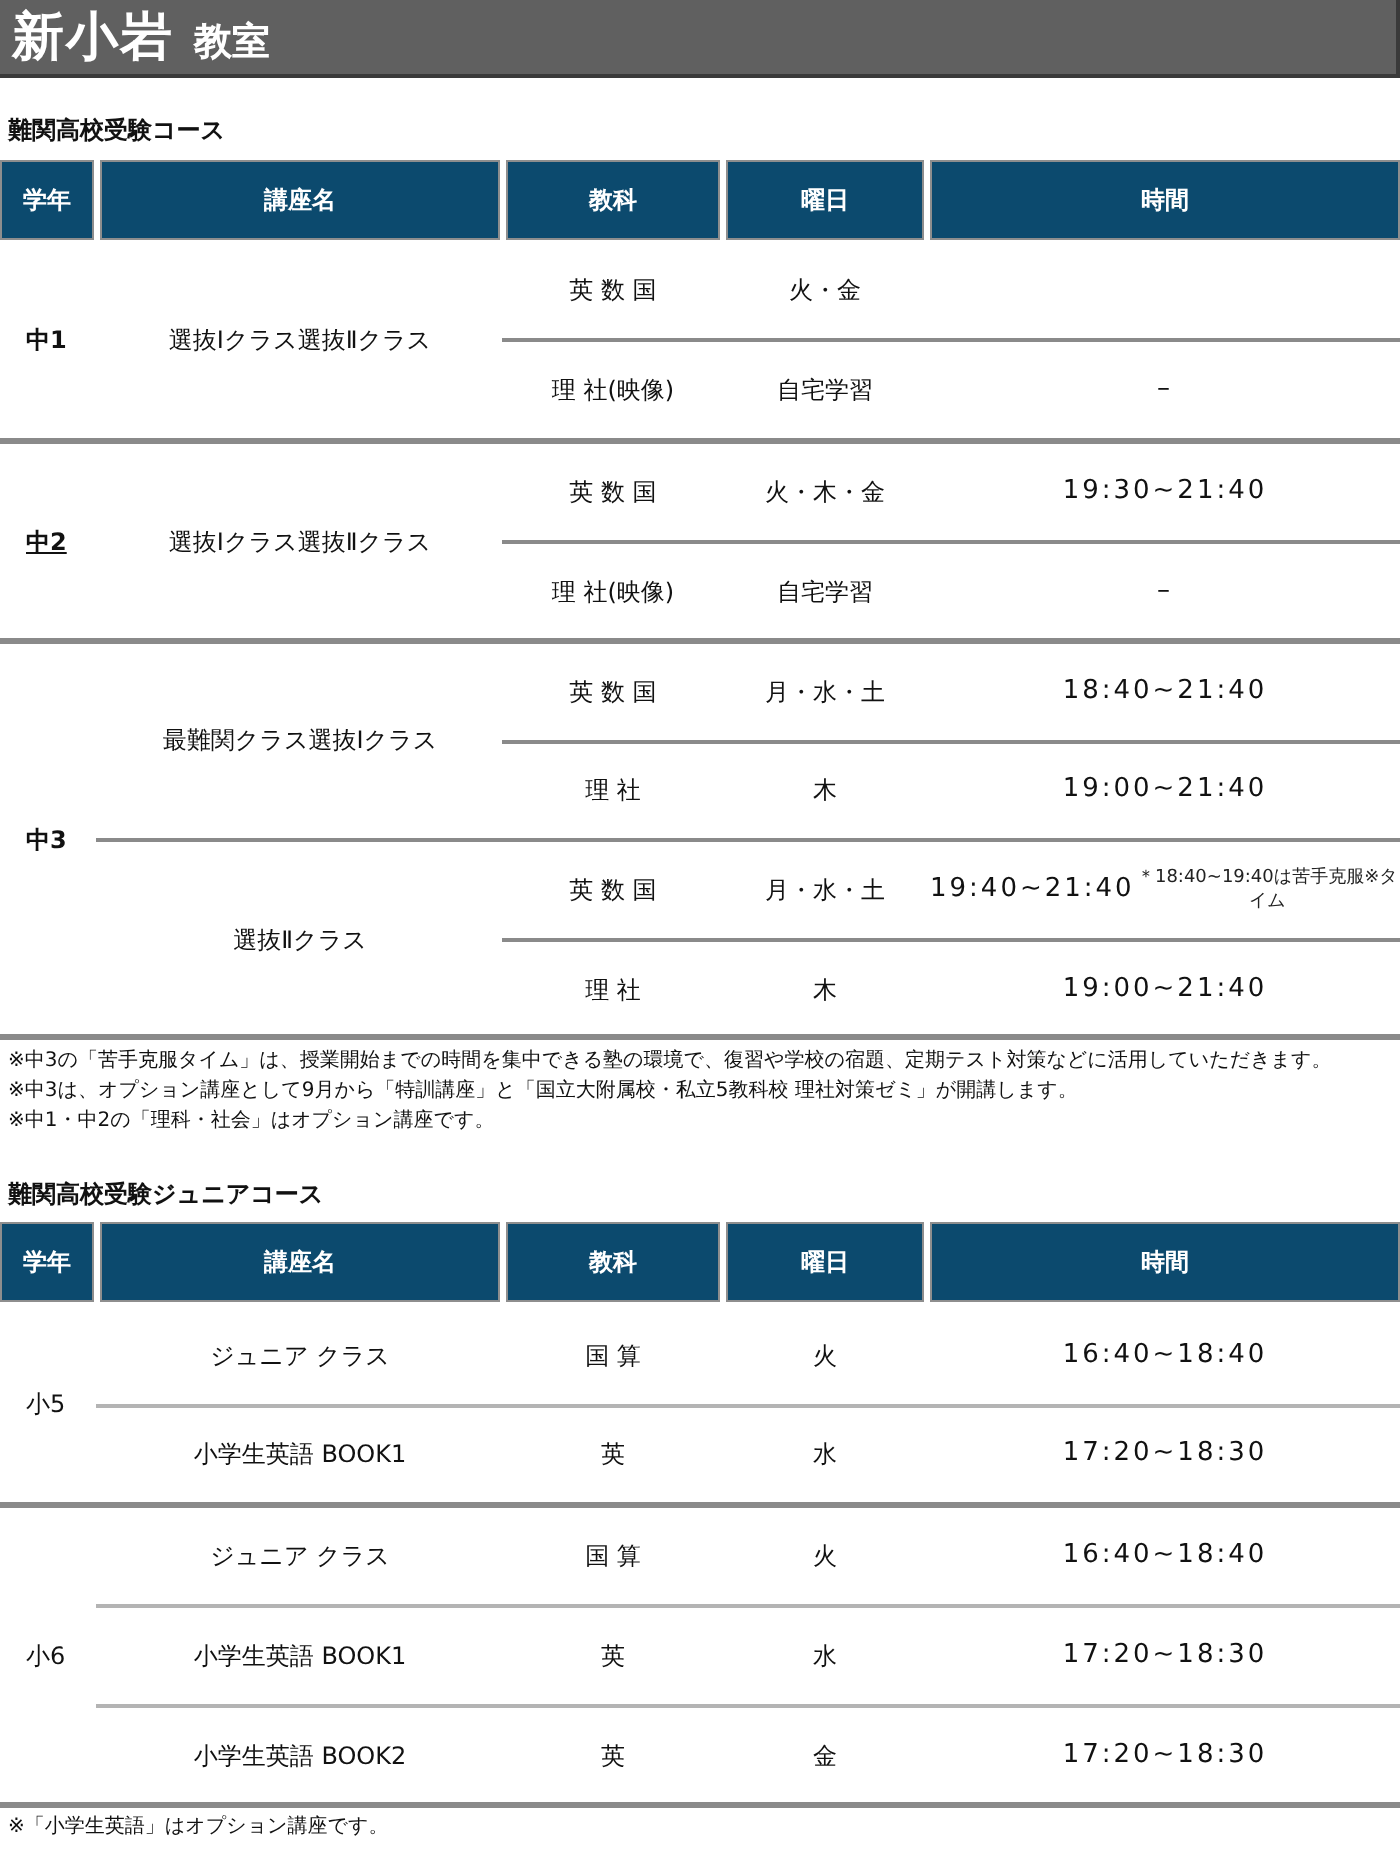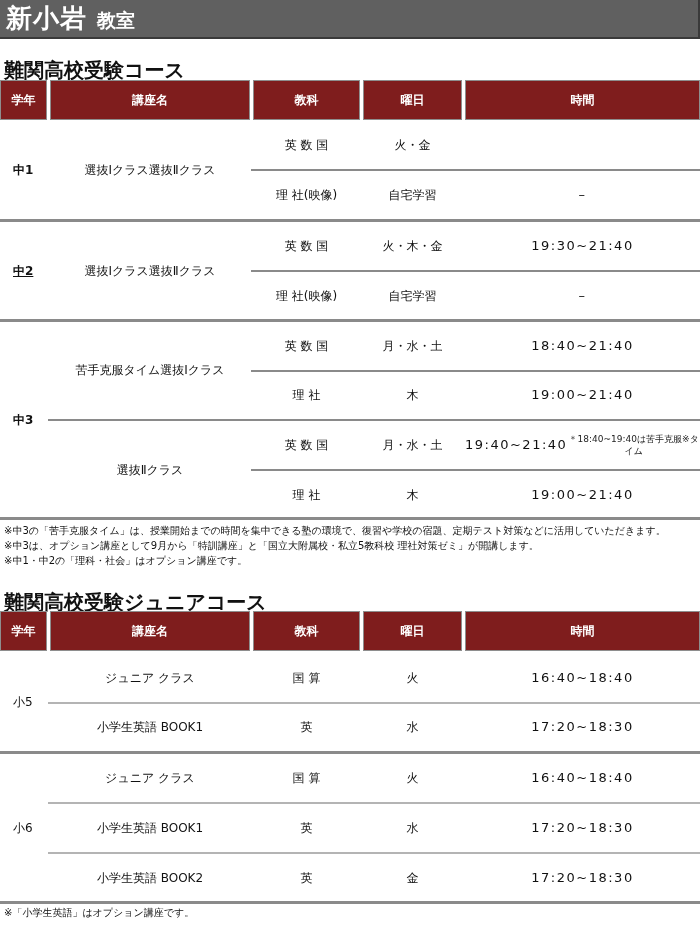--- a/index.html
+++ b/index.html
@@ -8,26 +8,26 @@
 
   .page-header {
     position: absolute; left: 0; top: 0; width: 700px; height: 39px;
     background: #606060; border-bottom: 2px solid #3a3a3a; border-right: 2px solid #3a3a3a;
     display: flex; align-items: center; padding-left: 6px;
   }
   .page-header .main { color: #fff; font-weight: bold; font-size: 26px; letter-spacing: 1px; }
   .page-header .sub { color: #fff; font-weight: bold; font-size: 19px; margin-left: 10px; margin-top: 4px; }
 
   .section-title {
-    position: absolute; left: 4px; font-size: 20px; font-weight: bold; color: #111;
+    position: absolute; left: 4px; font-size: 12px; font-weight: bold; color: #111;
   }
 
   .thead { position: absolute; left: 0; width: 700px; height: 40px; }
   .th {
-    position: absolute; top: 0; height: 40px; background: #7f1d1d;
+    position: absolute; top: 0; height: 40px; background: #0c4a6e;
     border: 1px solid #8e8e8e;
     color: #fff; font-weight: bold; font-size: 12px;
     display: flex; align-items: center; justify-content: center;
   }
 
   .group { position: absolute; left: 0; width: 700px; }
   .group-border { position: absolute; left: 0; width: 700px; height: 3px; background: #8a8a8a; }
   .cell {
     position: absolute; display: flex; align-items: center; justify-content: center;
     font-size: 12px; color: #111; text-align: center; line-height: 18px;
@@ -94,21 +94,21 @@
   <div class="cell" style="left:363px;top:50px;width:99px;height:49px;">自宅学習</div>
   <div class="cell time" style="left:465px;top:50px;width:235px;height:49px;">–</div>
 </div>
 <div class="group-border" style="top:319px;"></div>
 
 <div class="group" style="top:321px;height:197px;">
   <div class="cell grade" style="left:0;top:0;width:50px;height:197px;">中3</div>
 
   <div class="cell" style="left:50px;top:0;width:200px;height:98px;">
     <div class="course-lines">
-      <span>苦手克服タイム</span>
+      <span>最難関クラス</span>
       <span>選抜Ⅰクラス</span>
     </div>
   </div>
   <div class="cell" style="left:253px;top:0;width:107px;height:49px;">英 数 国</div>
   <div class="cell" style="left:363px;top:0;width:99px;height:49px;">月・水・土</div>
   <div class="cell time" style="left:465px;top:0;width:235px;height:49px;">18:40~21:40</div>
   <div class="subline" style="left:251px;top:49px;width:449px;"></div>
   <div class="cell" style="left:253px;top:50px;width:107px;height:48px;">理 社</div>
   <div class="cell" style="left:363px;top:50px;width:99px;height:48px;">木</div>
   <div class="cell time" style="left:465px;top:50px;width:235px;height:48px;">19:00~21:40</div>

